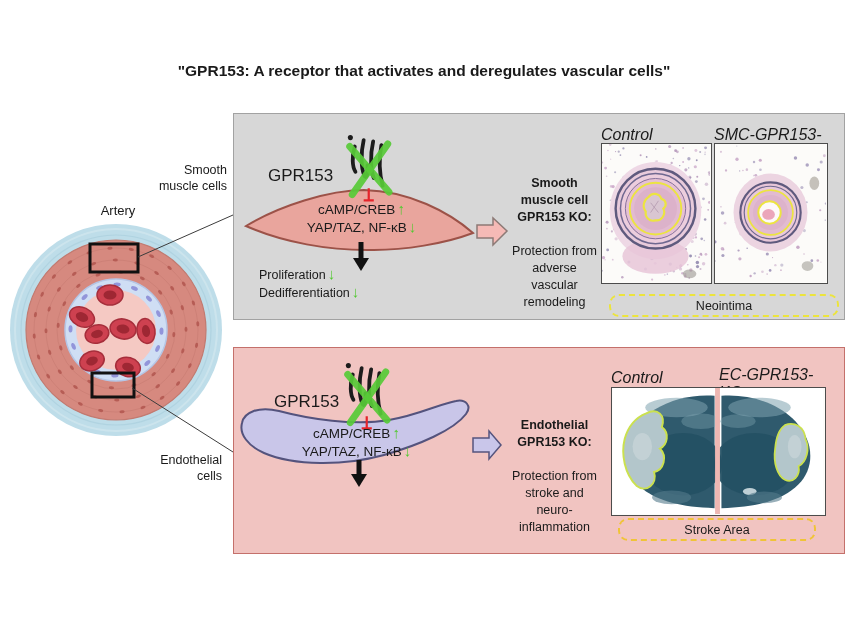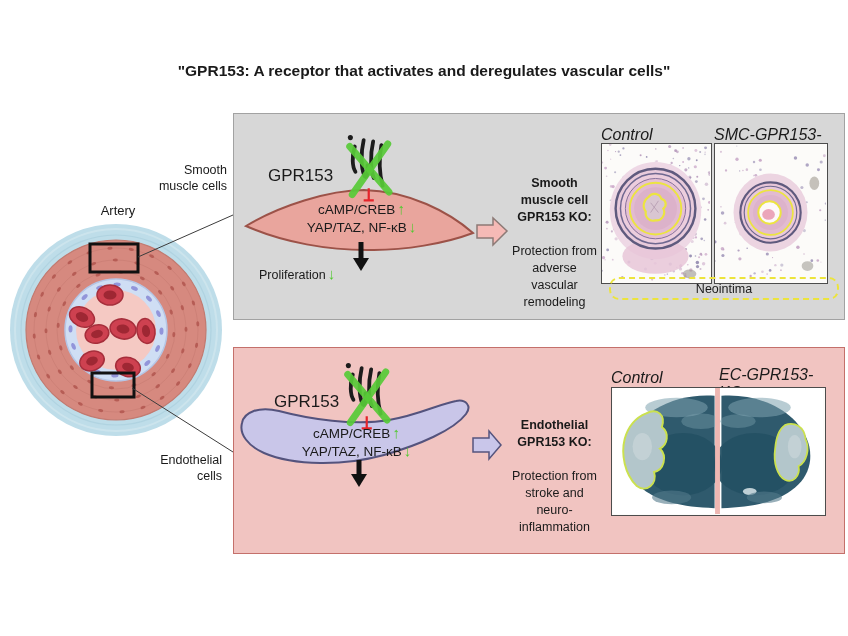--- a/index.html
+++ b/index.html
@@ -194,20 +194,21 @@
 
     <div class="gpr-label" style="left:34px;top:52px;">GPR153</div>
 
     <div class="signal-block" style="left:35px;top:86px;width:185px;">
       <div><span>cAMP/CREB</span><span class="g-arrow">↑</span></div>
       <div><span>YAP/TAZ, NF-κB</span><span class="g-arrow">↓</span></div>
     </div>
 
     <div class="outcome-block" style="left:25px;top:152px;width:205px;">
       <div><span>Proliferation</span><span class="g-arrow">↓</span></div>
+      <div><span>Dedifferentiation</span><span class="g-arrow">↓</span></div>
     </div>
 
     <div class="ko-block" style="left:253px;top:44px;width:135px;">
       <div class="ko-heading">Smooth
 muscle cell
 GPR153 KO:</div>
       <div>Protection from
 adverse
 vascular
 remodeling</div>
@@ -484,21 +485,21 @@
         <circle cx="57" cy="70" r="27" fill="#e9c9da" stroke="#6f6890" stroke-width="1.2"></circle>
         <circle cx="57" cy="70" r="23" fill="#e2bbd1" stroke="#ece441" stroke-width="1.8"></circle>
         <circle cx="57" cy="70" r="18" fill="#ddb3cb"></circle>
         <circle cx="56" cy="70" r="11.5" fill="#fdf9f9" stroke="#ece441" stroke-width="2"></circle>
         <ellipse cx="55" cy="72" rx="6.5" ry="5.5" fill="#eba6ba"></ellipse>
         <ellipse cx="102" cy="40" rx="5" ry="7" fill="#979287" opacity="0.55"></ellipse>
         <ellipse cx="95" cy="125" rx="6" ry="5" fill="#8f8d86" opacity="0.5"></ellipse>
       </svg>
     </div>
 
-    <div class="caption-box neointima" style="left:375px;top:163px;width:230px;height:23px;justify-content:center;">
+    <div class="caption-box neointima" style="left:375px;top:180px;width:230px;height:23px;justify-content:center;">
       <span>Neointima</span>
     </div>
   </div>
 
   <div class="panel ec">
     <svg class="diagram-svg" viewBox="0 0 612 207">
       <path d="M8 75 C10 64,25 58,45 63 C75 71,120 78,155 72 C185 67,205 56,222 53 C232 51,238 58,232 66 C220 82,185 97,150 107 C110 118,60 118,30 105 C14 98,5 86,8 75 Z" fill="#c9c6e9" stroke="#54537d" stroke-width="2"></path>
       <use href="#gpcr-ko" x="98" y="10" width="72" height="76"></use>
       <path d="M125 112 L125 127" stroke="#111" stroke-width="5"></path>
       <polygon points="117,126 133,126 125,139" fill="#111"></polygon>
@@ -542,20 +543,23 @@
         <ellipse cx="150" cy="20" rx="32" ry="10" fill="#7ea3af" opacity="0.55"></ellipse>
         <ellipse cx="128" cy="34" rx="18" ry="7" fill="#7ea3af" opacity="0.4"></ellipse>
         <path d="M176 38 C186 34,196 40,197 52 C202 62,198 76,190 80 C192 90,184 98,176 94 C168 90,164 76,166 62 C167 50,170 42,176 38 Z" fill="#b3c6cb" stroke="#cbe14e" stroke-width="1.8"></path>
         <ellipse cx="186" cy="60" rx="7" ry="12" fill="#cdd9dc" opacity="0.6"></ellipse>
         <ellipse cx="140" cy="106" rx="7" ry="3.5" fill="#cfdde1" opacity="0.9"></ellipse>
         <ellipse cx="155" cy="112" rx="18" ry="6" fill="#54798a" opacity="0.6"></ellipse>
         <rect x="104.5" y="0" width="5" height="129" fill="#eeb7b2"></rect>
       </svg>
     </div>
 
+    <div class="caption-box stroke" style="left:384px;top:170px;width:198px;height:23px;">
+      <span>Stroke Area</span>
+    </div>
   </div>
 
   <svg class="overlay-svg">
     <line x1="138" y1="257" x2="233" y2="215" stroke="#3c3c3c" stroke-width="1"></line>
     <line x1="132" y1="388" x2="233" y2="452" stroke="#3c3c3c" stroke-width="1"></line>
   </svg>
 
 </div>
 
 </body></html>

